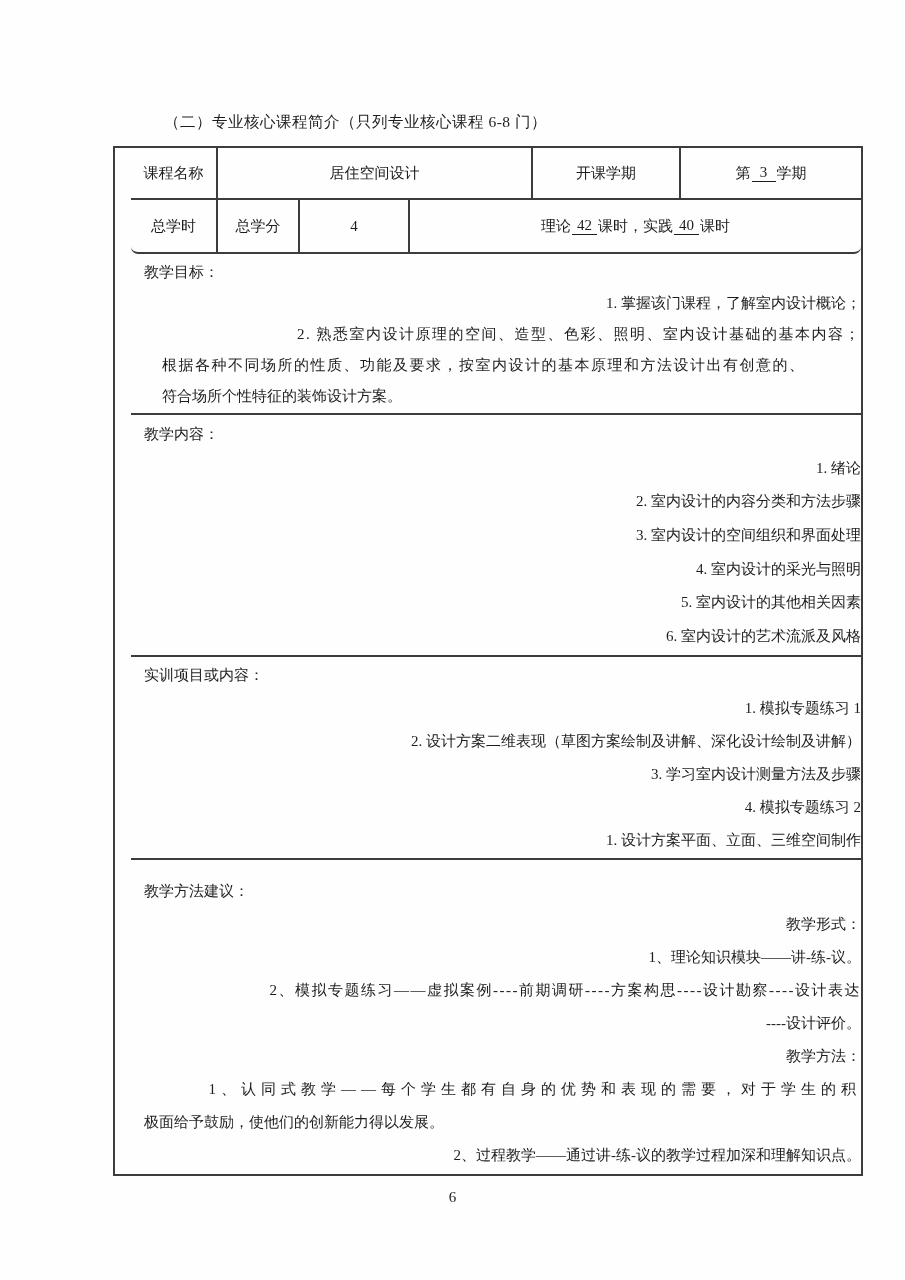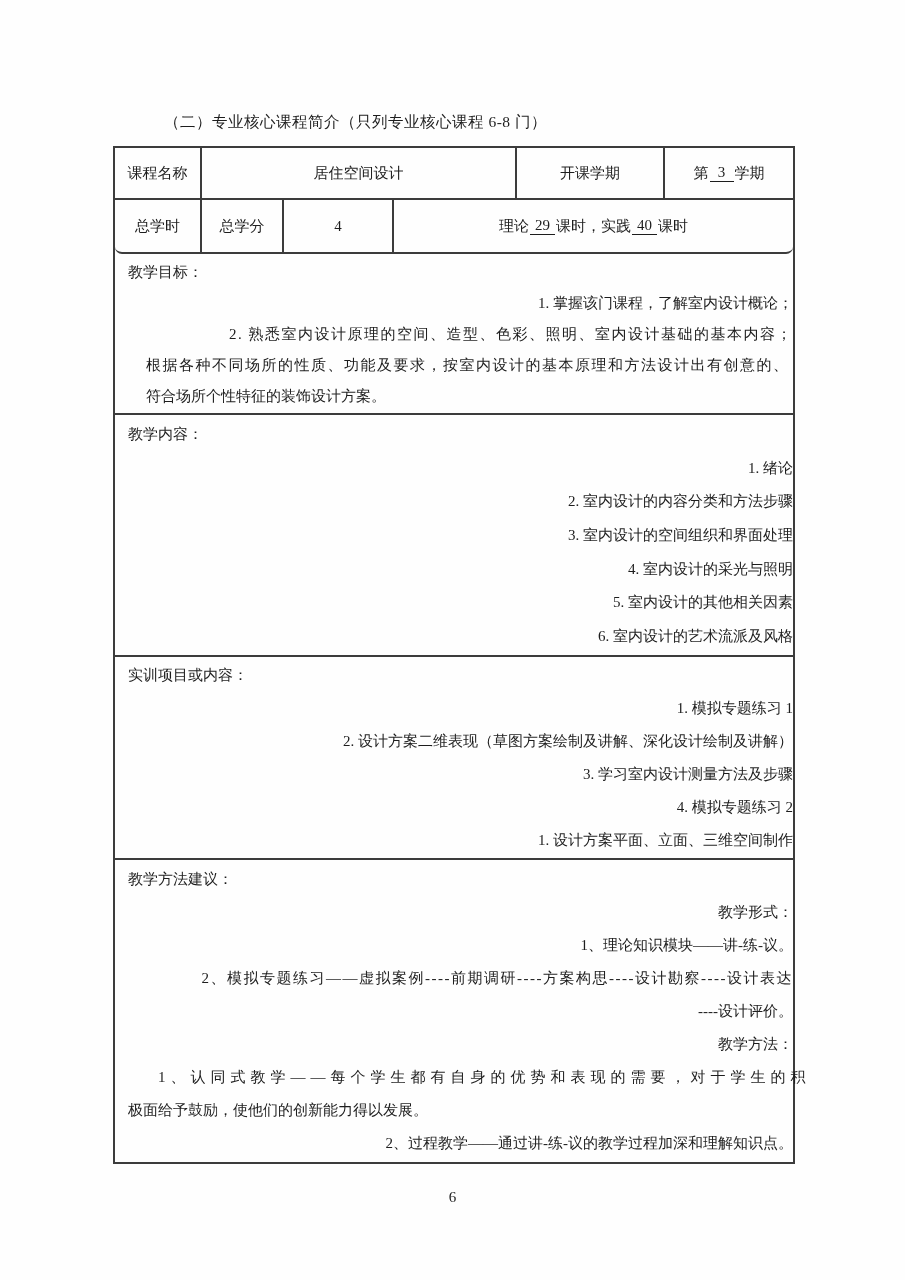--- a/index.html
+++ b/index.html
@@ -23,23 +23,24 @@
     left: 164px;
     top: 112px;
     font-size: 15.5px;
     letter-spacing: 0.5px;
     white-space: nowrap;
   }
   .course-table {
     position: absolute;
     left: 113px;
     top: 146px;
-    width: 682px;
+    width: 750px;
     border: 2px solid var(--line);
     background: var(--paper);
+    padding-left: 16px;
   }
   .trow { display: flex; border-bottom: 2px solid var(--line); }
   .tcell {
     border-right: 2px solid var(--line);
     display: flex;
     align-items: center;
     justify-content: center;
     font-size: 15px;
     text-align: center;
     white-space: nowrap;
@@ -64,21 +65,21 @@
     line-height: 1.15;
     margin: 0 1px;
   }
   .section {
     border-bottom: 2px solid var(--line);
     display: flex;
     flex-direction: column;
     justify-content: space-around;
     padding: 2px 0;
   }
-  .section:last-child { border-bottom: none; }
+  .section:last-child { border-bottom: none; margin-top: 12px; }
   .sec-goals    { height: 161px; }
   .sec-content  { height: 242px; }
   .sec-practice { height: 203px; }
   .sec-methods  { height: 302px; }
   .tline {
     font-size: 15px;
     line-height: 1.2;
     white-space: nowrap;
   }
   .ind0 { padding-left: 13px; }
@@ -112,21 +113,21 @@
         <span>学期</span>
       </div>
   </div>
 
   <div class="trow row-2">
     <div class="tcell w-a">总学时</div>
     <div class="tcell w-b2">总学分</div>
     <div class="tcell w-b3">4</div>
     <div class="tcell w-e">
         <span>理论</span>
-        <span class="blank">29</span>
+        <span class="blank">42</span>
         <span>课时，</span>
         <span>实践</span>
         <span class="blank">40</span>
         <span>课时</span>
       </div>
   </div>
 
   <div class="section sec-goals">
     <div class="tline ind0">教学目标：</div>
     <div class="tline ind2">1. 掌握该门课程，了解室内设计概论；</div>

